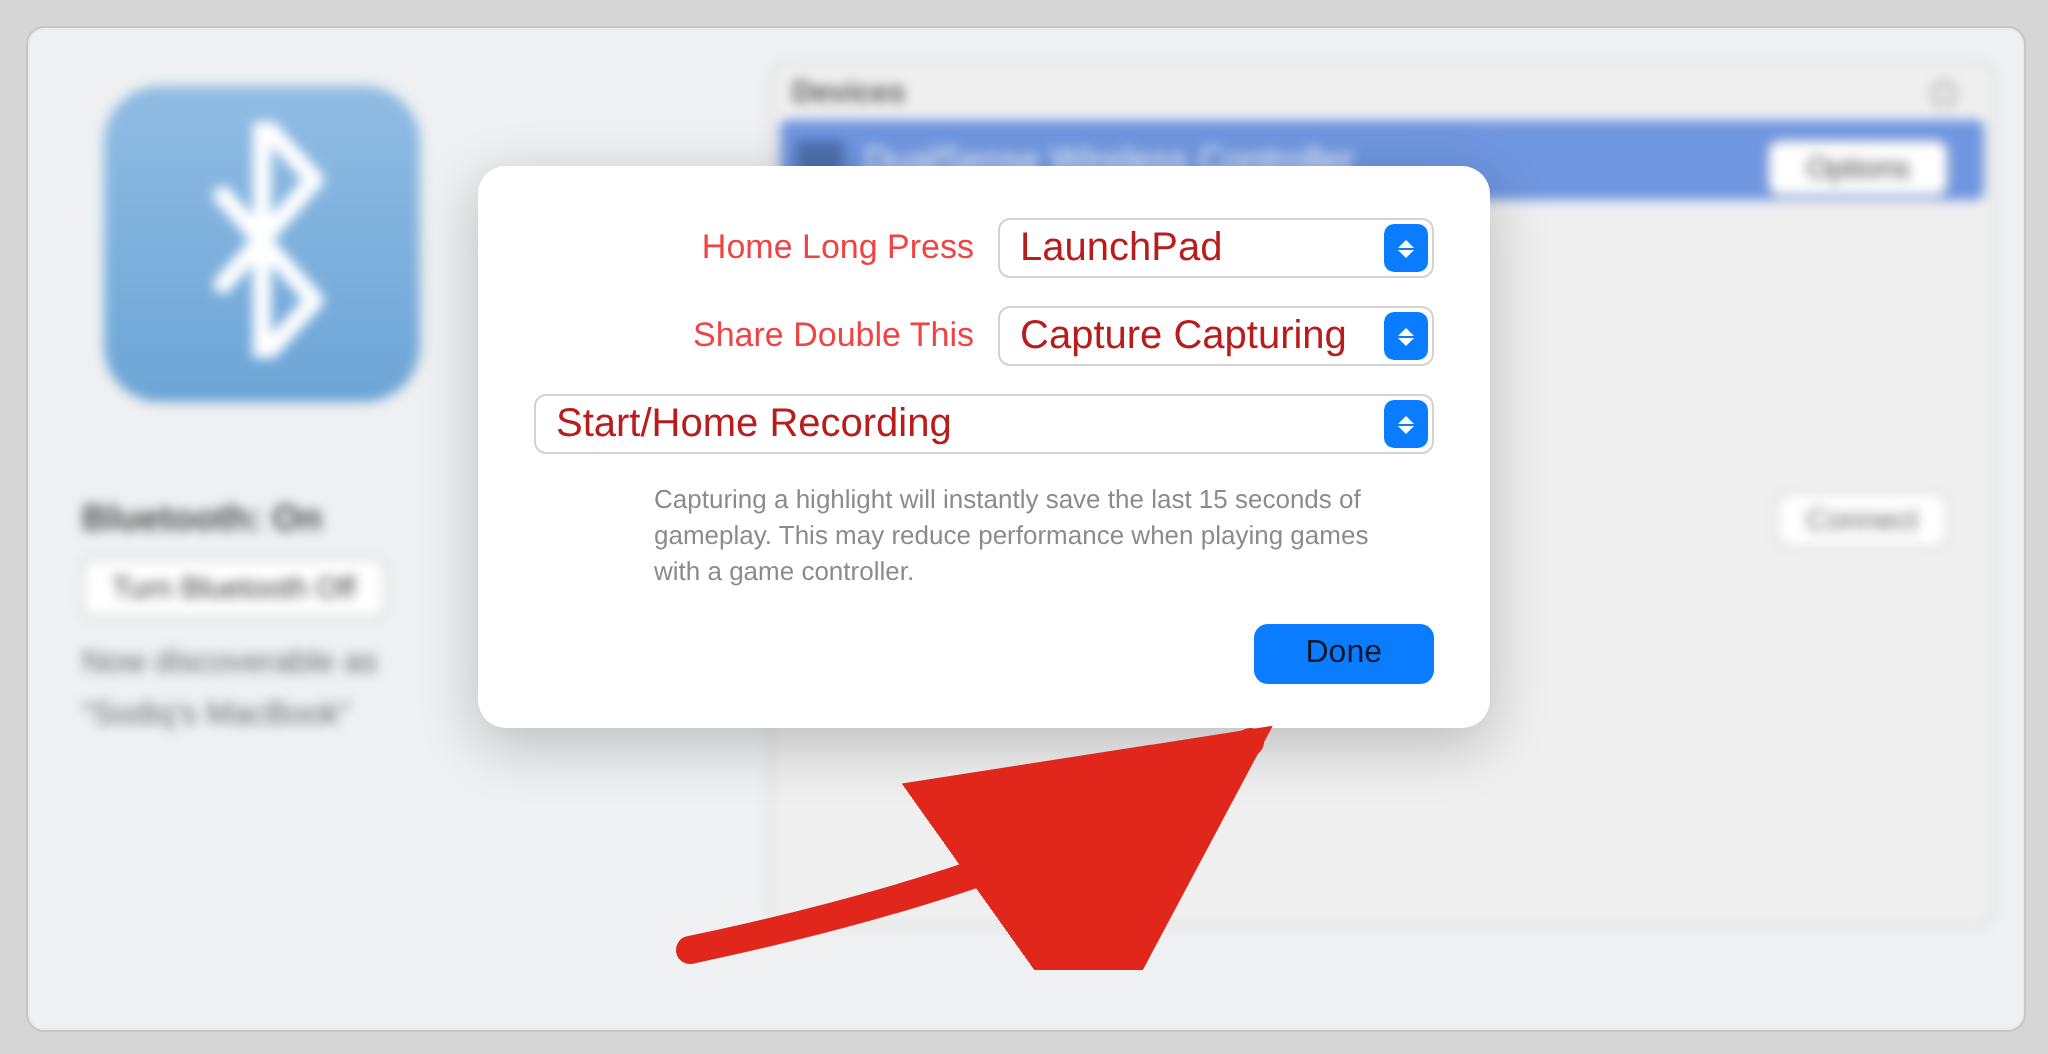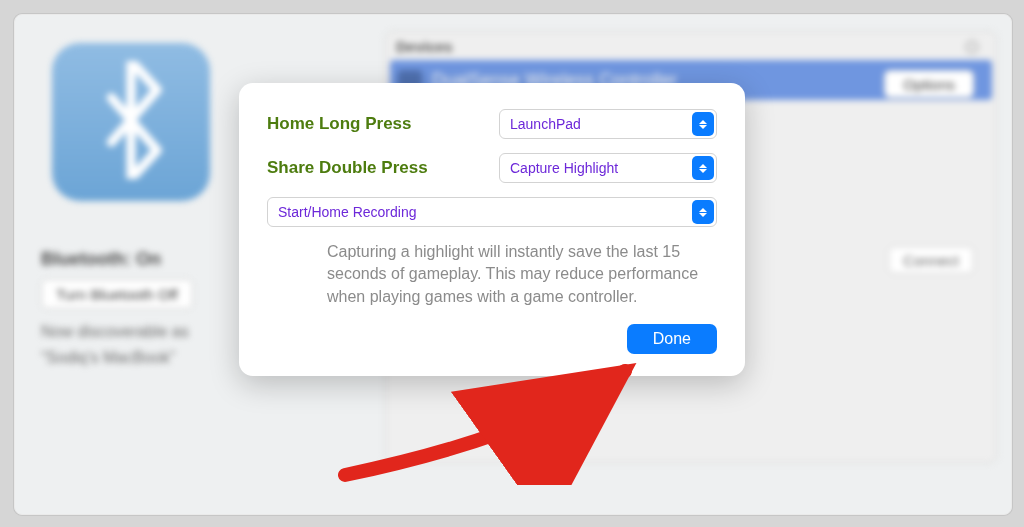--- a/index.html
+++ b/index.html
@@ -39,37 +39,37 @@
   .connect-btn{position:absolute;right:22px;top:214px;height:26px;
     padding:0 14px;border-radius:6px;border:1px solid #c8c8c8;background:#fff;
     color:#666;font-size:15px;display:flex;align-items:center;}
   
   .blur{filter:blur(3px);}
   
   .modal{position:absolute;left:224px;top:68px;width:506px;
     background:#fff;border-radius:14px;box-shadow:0 8px 30px rgba(0,0,0,.22);
     padding:26px 28px 22px 28px;box-sizing:border-box;}
   .row{display:flex;align-items:center;margin-bottom:14px;}
-  .row-label{width:220px;font-size:17px;color:#4d7c0f;
-    padding-right:12px;font-weight:bold;}
+  .row-label{width:220px;text-align:right;font-size:17px;color:#ef4444;
+    padding-right:12px;}
   .select{flex:1;position:relative;height:28px;border:1px solid #d3d3d3;
     border-radius:6px;background:#fff;display:flex;align-items:center;
-    padding:0 32px 0 10px;font-size:14px;color:#6d28d9;}
+    padding:0 32px 0 10px;font-size:20px;color:#b91c1c;}
   .sel-btn{position:absolute;right:2px;top:2px;width:22px;height:24px;
     border-radius:5px;background:#0a7cff;display:flex;flex-direction:column;
     align-items:center;justify-content:center;gap:1px;}
   .sel-btn:before,.sel-btn:after{content:"";width:0;height:0;
     border-left:4px solid transparent;border-right:4px solid transparent;}
   .sel-btn:before{border-bottom:4px solid #fff;}
   .sel-btn:after{border-top:4px solid #fff;}
-  .note{margin:6px 0 0 60px;color:#8b8b8b;font-size:16px;line-height:1.4;
+  .note{margin:6px 0 0 60px;color:#8b8b8b;font-size:13px;line-height:1.4;
     width:380px;}
   .done-row{display:flex;justify-content:flex-end;margin-top:16px;}
   .done-btn{height:30px;padding:0 26px;border-radius:7px;border:none;
-    background:#0a7cff;color:#ffffff;font-size:16px;font-weight:500;}
+    background:#0a7cff;color:#0f172a;font-size:16px;font-weight:500;}
   
   .arrow{position:absolute;left:310px;top:340px;width:330px;height:130px;
     pointer-events:none;}
 </style>
 </head>
 <body>
 
 <div class="frame">
 
   <div class="blur">
@@ -124,23 +124,23 @@
 
     <div class="row">
       <div class="row-label">Home Long Press</div>
       <div class="select">
         <span>LaunchPad</span>
         <span class="sel-btn"></span>
       </div>
     </div>
 
     <div class="row">
-      <div class="row-label">Share Double Press</div>
+      <div class="row-label">Share Double This</div>
       <div class="select">
-        <span>Capture Highlight</span>
+        <span>Capture Capturing</span>
         <span class="sel-btn"></span>
       </div>
     </div>
 
     <div class="row">
       <div class="select">
         <span>Start/Home Recording</span>
         <span class="sel-btn"></span>
       </div>
     </div>

